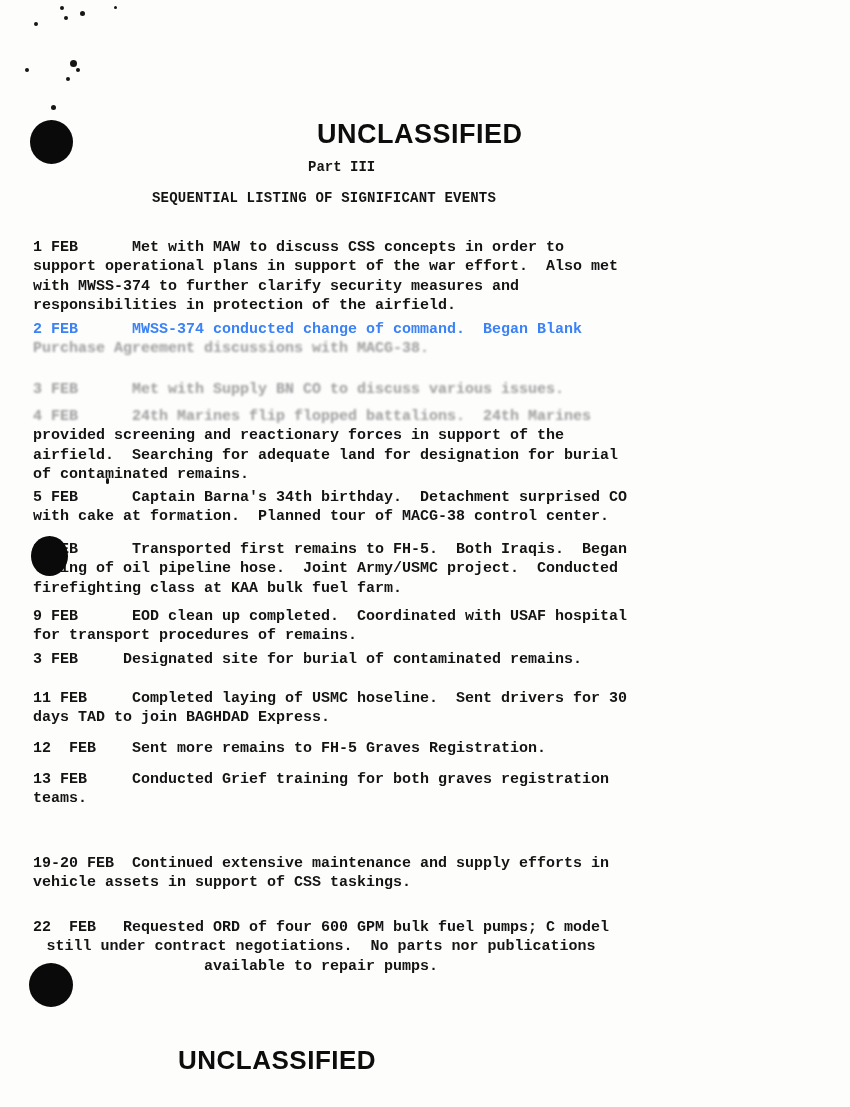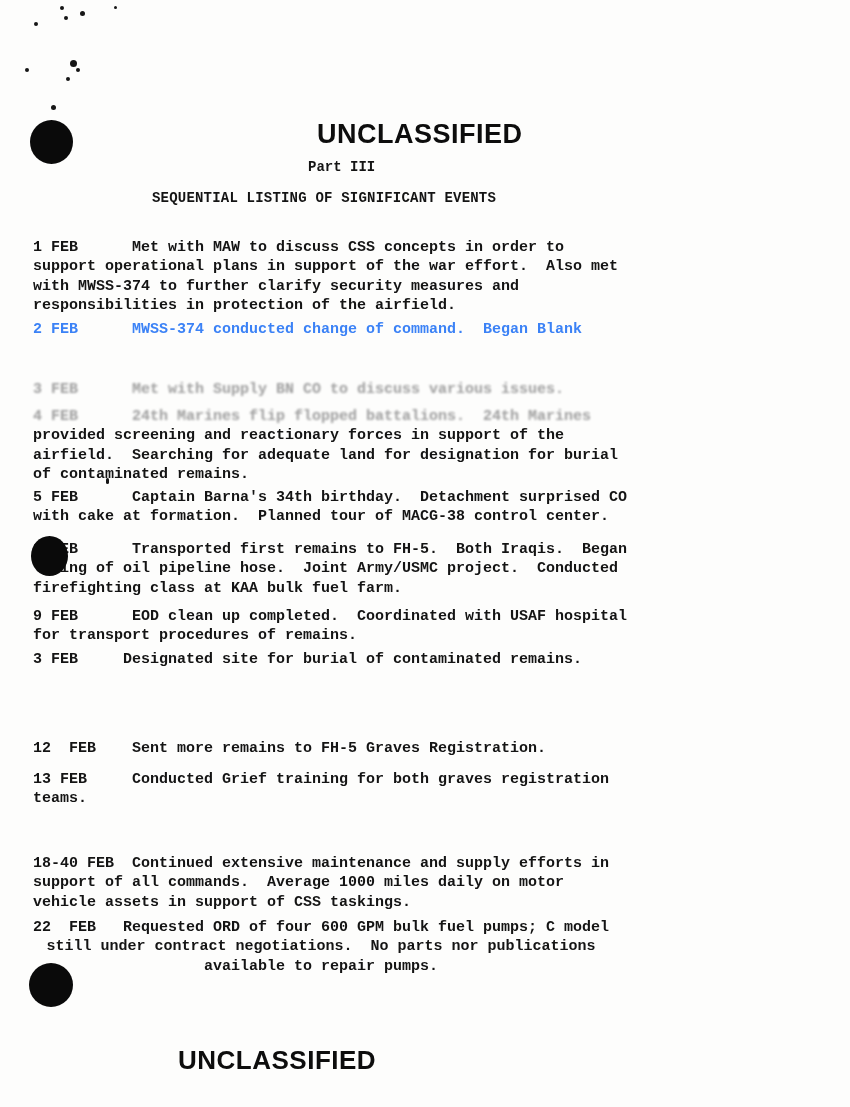--- a/index.html
+++ b/index.html
@@ -72,20 +72,21 @@
 
   <div id="entries">
       <div class="entry" style="top: 238px;">
         <div class="line fade-dark">1 FEB      Met with MAW to discuss CSS concepts in order to</div>
         <div class="line fade-dark">support operational plans in support of the war effort.  Also met</div>
         <div class="line fade-dark">with MWSS-374 to further clarify security measures and</div>
         <div class="line fade-dark">responsibilities in protection of the airfield.</div>
       </div>
       <div class="entry" style="top: 320px;">
         <div class="line fade-mid">2 FEB      MWSS-374 conducted change of command.  Began Blank</div>
+        <div class="line fade-light">Purchase Agreement discussions with MACG-38.</div>
       </div>
       <div class="entry" style="top: 380px;">
         <div class="line fade-light">3 FEB      Met with Supply BN CO to discuss various issues.</div>
       </div>
       <div class="entry" style="top: 407px;">
         <div class="line fade-light">4 FEB      24th Marines flip flopped battalions.  24th Marines</div>
         <div class="line fade-dark">provided screening and reactionary forces in support of the</div>
         <div class="line fade-dark">airfield.  Searching for adequate land for designation for burial</div>
         <div class="line fade-dark">of contaminated remains.</div>
       </div>
@@ -98,30 +99,33 @@
         <div class="line fade-dark">laying of oil pipeline hose.  Joint Army/USMC project.  Conducted</div>
         <div class="line fade-dark">firefighting class at KAA bulk fuel farm.</div>
       </div>
       <div class="entry" style="top: 607px;">
         <div class="line fade-dark">9 FEB      EOD clean up completed.  Coordinated with USAF hospital</div>
         <div class="line fade-dark">for transport procedures of remains.</div>
       </div>
       <div class="entry" style="top: 650px;">
         <div class="line fade-dark">3 FEB     Designated site for burial of contaminated remains.</div>
       </div>
+      <div class="entry" style="top: 689px;">
+        <div class="line fade-dark">11 FEB     Completed laying of USMC hoseline.  Sent drivers for 30</div>
+        <div class="line fade-dark">days TAD to join BAGHDAD Express.</div>
+      </div>
       <div class="entry" style="top: 739px;">
         <div class="line fade-dark">12  FEB    Sent more remains to FH-5 Graves Registration.</div>
       </div>
       <div class="entry" style="top: 770px;">
         <div class="line fade-dark">13 FEB     Conducted Grief training for both graves registration</div>
         <div class="line fade-dark">teams.</div>
       </div>
       <div class="entry" style="top: 854px;">
-        <div class="line fade-dark">18-40 FEB  Continued extensive maintenance and supply efforts in</div>
-        <div class="line fade-dark">support of all commands.  Average 1000 miles daily on motor</div>
+        <div class="line fade-dark">19-20 FEB  Continued extensive maintenance and supply efforts in</div>
         <div class="line fade-dark">vehicle assets in support of CSS taskings.</div>
       </div>
       <div class="entry" style="top: 918px; text-align: center;">
         <div class="line fade-dark">22  FEB   Requested ORD of four 600 GPM bulk fuel pumps; C model</div>
         <div class="line fade-dark">still under contract negotiations.  No parts nor publications</div>
         <div class="line fade-dark">available to repair pumps.</div>
       </div>
     </div>
 
   <div id="banner-bottom" class="banner">UNCLASSIFIED</div>

